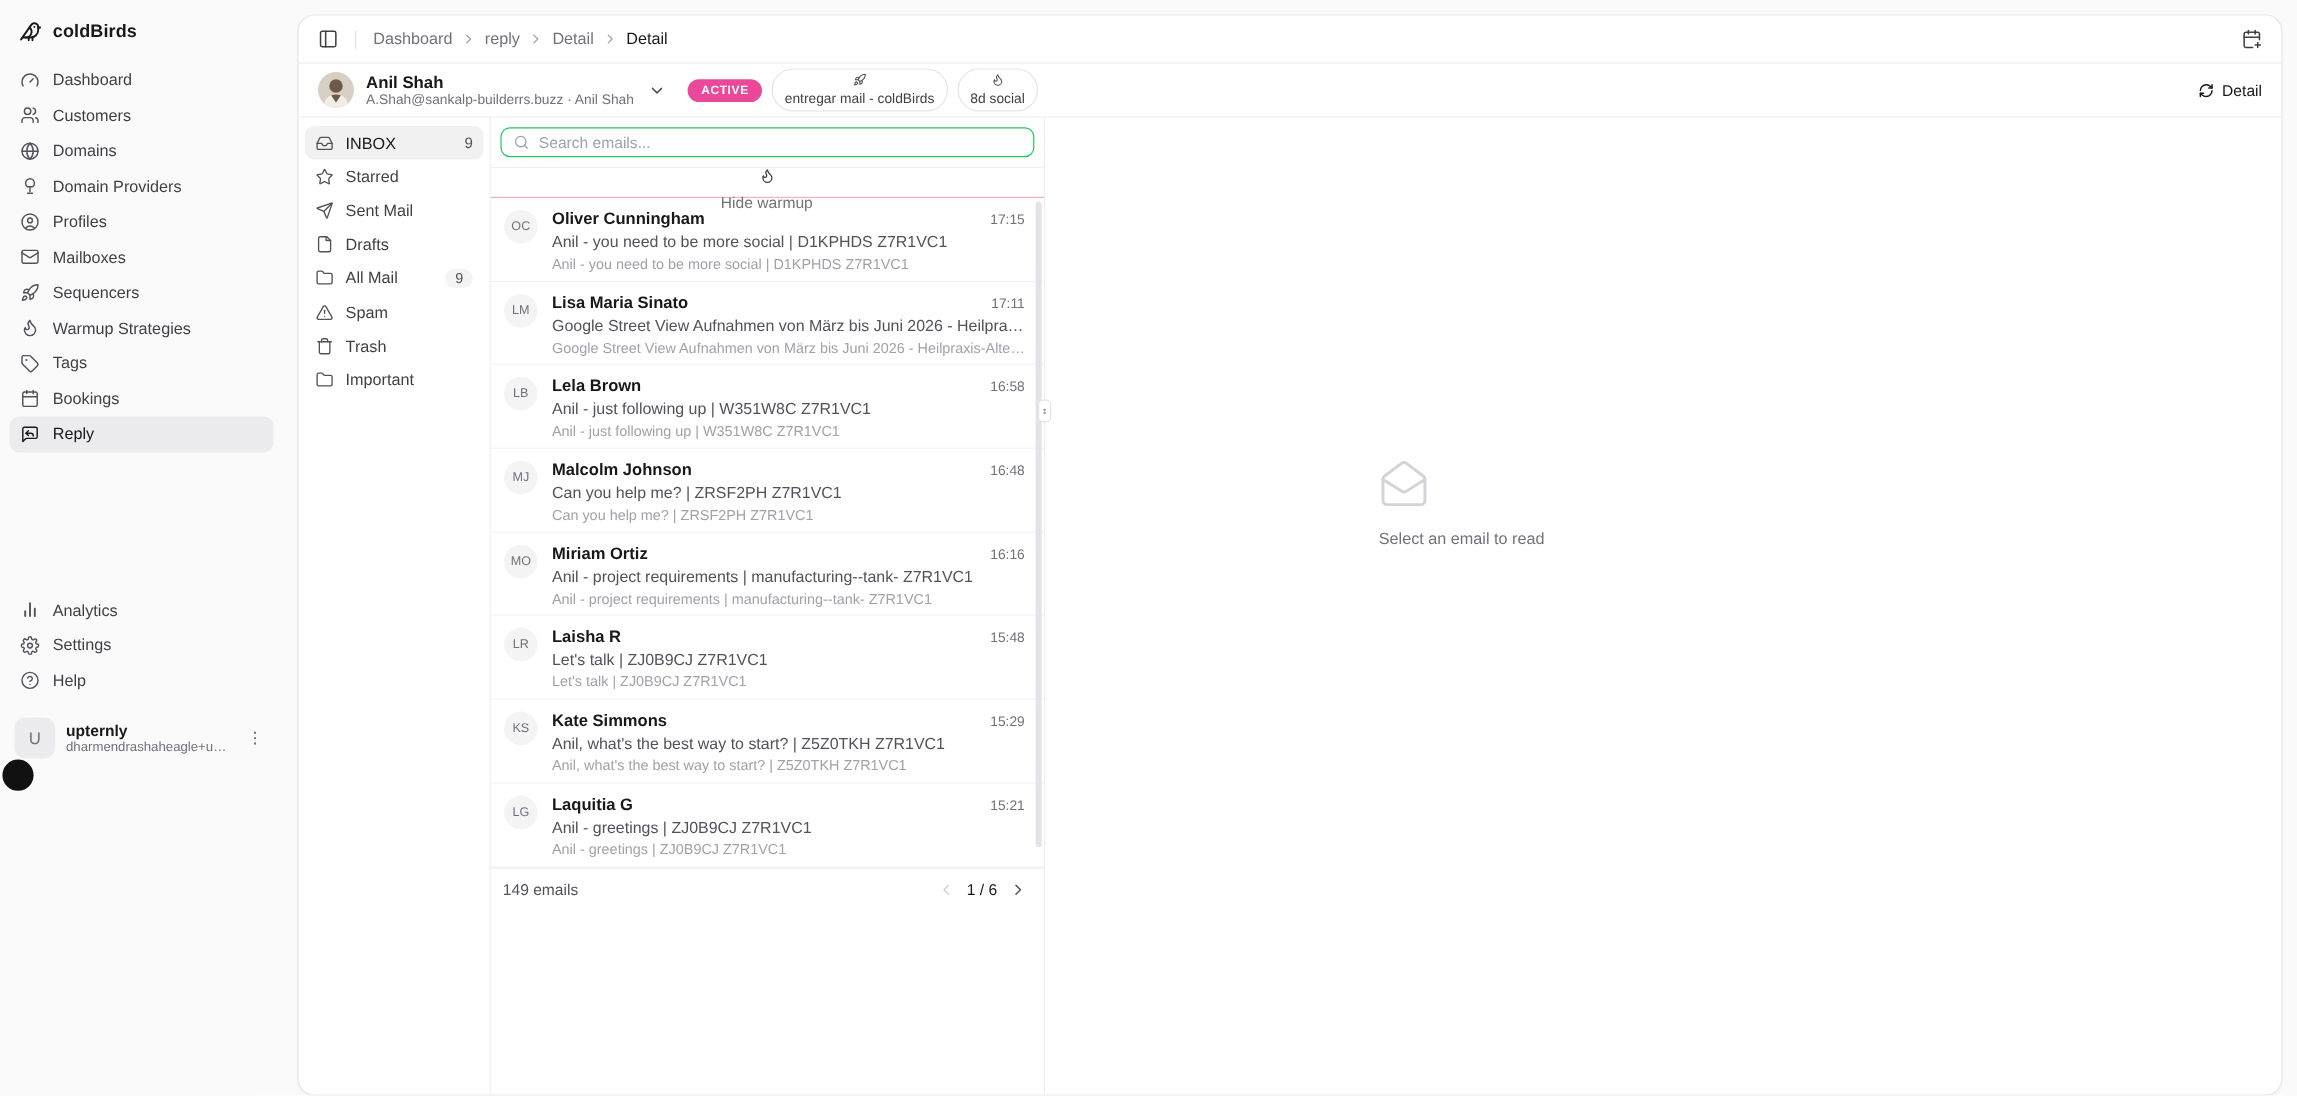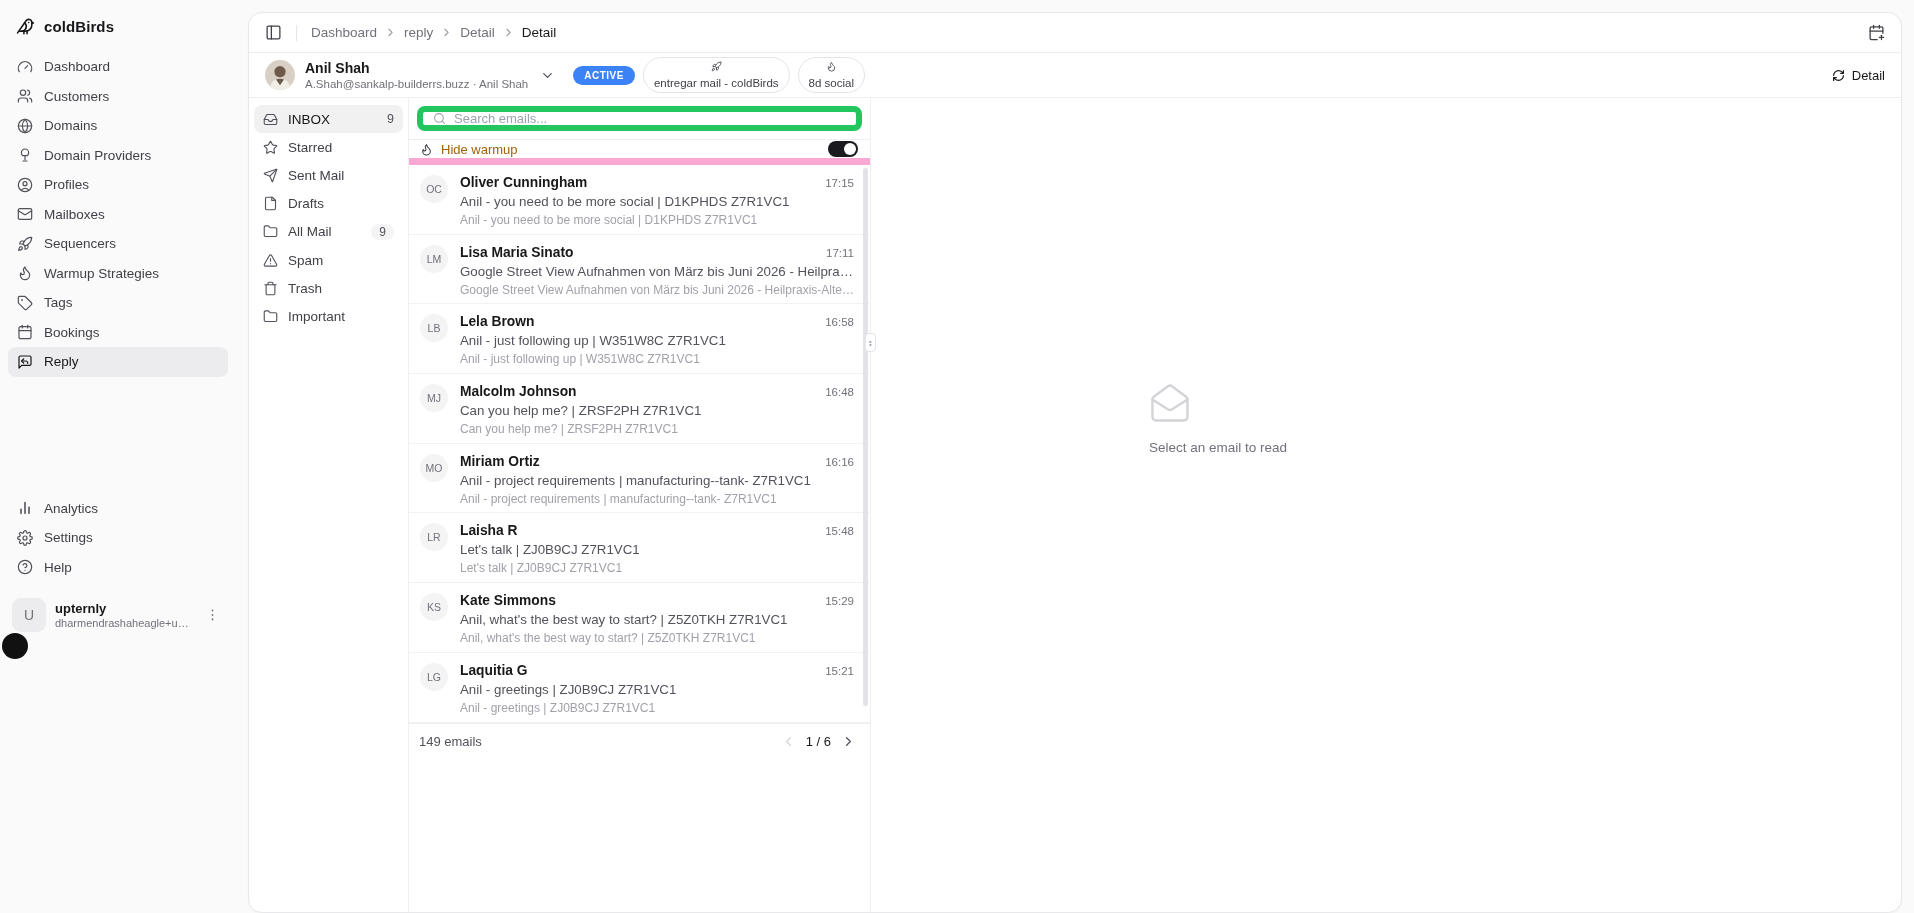--- a/index.html
+++ b/index.html
@@ -43,44 +43,44 @@
 
   .pheader { height:45px; display:flex; align-items:center; padding:0 16px; border-bottom:1px solid #efeff1; }
   .pavatar { width:30px; height:30px; border-radius:50%; overflow:hidden; flex:none; }
   .pavatar svg { display:block; width:30px; height:30px; }
   .pmeta { margin-left:10px; line-height:1; }
   .pname { font-size:14px; font-weight:700; line-height:16px; }
   .psub { font-size:11.5px; color:#71717a; line-height:14px; margin-top:1px; }
   .pchev { margin-left:12px; color:#52525b; display:flex; cursor:pointer; }
   .pchev svg { width:15px; height:15px; }
   .badges { display:flex; align-items:center; gap:8px; margin-left:18px; }
-  .badge-active { background:#3b82f6; color:#fff; font-size:10px; font-weight:700; letter-spacing:.5px; padding:4px 11px; border-radius:999px; }
+  .badge-active { background:#ec4899; color:#fff; font-size:10px; font-weight:700; letter-spacing:.5px; padding:4px 11px; border-radius:999px; }
   .badge-tag { display:flex; align-items:center; gap:5px; border:1px solid #e4e4e7; border-radius:999px; padding:3px 10px; font-size:11.5px; color:#3f3f46;flex-direction:column; }
   .badge-tag svg { width:11px; height:11px; color:#52525b; }
   .refresh-btn { margin-left:auto; display:flex; align-items:center; gap:7px; font-size:13px; color:#18181b; cursor:pointer; }
   .refresh-btn svg { width:13px; height:13px; stroke-width:2.2; }
 
   .content { display:flex; height:814px; }
 
   
   .folders { width:160px; border-right:1px solid #efeff1; padding:7px 5px; }
   .folder-item { display:flex; align-items:center; gap:10px; height:28.2px; padding:0 9px; border-radius:8px; font-size:13.5px; color:#3f3f46; cursor:pointer; }
   .folder-item svg { width:15px; height:15px; color:#52525b; stroke-width:1.8; }
   .folder-item.active { background:#f1f1f2; color:#18181b; }
   .folder-count { margin-left:auto; font-size:12.5px; color:#52525b; }
   .folder-count.pill { background:#f4f4f5; border-radius:999px; padding:1px 8px; font-size:12px; }
 
   
   .listcol { width:462px; border-right:1px solid #efeff1; display:flex; flex-direction:column; position:relative; }
   .search-wrap { padding:8px; border-bottom:1px solid #efeff1; }
-  .search-box { height:25px; border:6px solid #22c55e; border-radius:8px; display:flex; align-items:center; gap:8px; padding:0 10px; background:#fff; }
+  .search-box { height:25px; border:1px solid #22c55e; border-radius:8px; display:flex; align-items:center; gap:8px; padding:0 10px; background:#fff; }
   .search-box svg { width:13px; height:13px; color:#9ca3af; }
   .search-box input { border:none; outline:none; flex:1; font-size:13px; font-family:inherit; color:#18181b; background:transparent; }
   .search-box input::placeholder { color:#9ca3af; }
-  .warmup-row { height:25px; display:flex; align-items:center; gap:8px; padding:0 12px 0 11px; border-bottom:7px solid #f9a8d4; font-size:13px; color:#a16207; }
+  .warmup-row { height:25px; display:flex; align-items:center; gap:8px; padding:0 12px 0 11px; border-bottom:1px solid #f9a8d4; font-size:13px; color:#737373;flex-direction:column; }
   .warmup-row svg { width:13px; height:13px; color:#3f3f46; }
   .toggle { margin-left:auto; width:30px; height:16px; border-radius:999px; background:#1b1b1f; position:relative; cursor:pointer; }
   .toggle .knob { position:absolute; right:2px; top:2px; width:12px; height:12px; border-radius:50%; background:#fff; }
   .rows { position:relative; }
   .email-row { height:69.7px; display:flex; gap:12px; padding:10px 16px 0 11px; border-bottom:1px solid #f2f2f4; cursor:pointer; }
   .row-avatar { width:28px; height:28px; border-radius:50%; background:#f4f4f5; color:#71717a; font-size:10.5px; display:grid; place-items:center; flex:none; }
   .row-main { flex:1; min-width:0; }
   .row-top { display:flex; align-items:baseline; }
   .row-name { font-size:13.8px; font-weight:700; line-height:16px; white-space:nowrap; overflow:hidden; text-overflow:ellipsis; flex:1; }
   .row-time { font-size:11.5px; color:#71717a; margin-left:10px; flex:none; }

